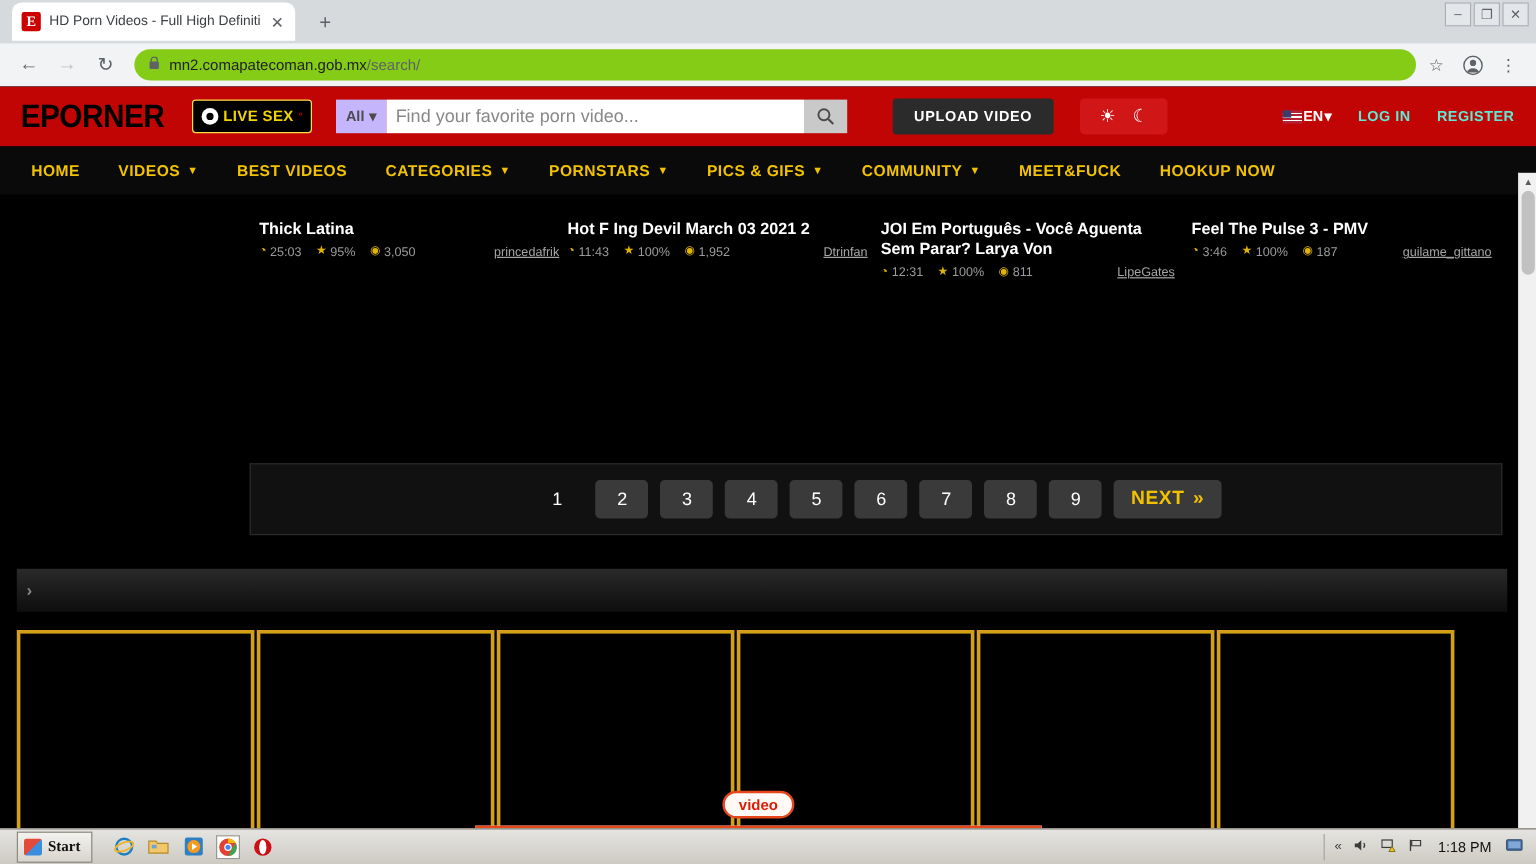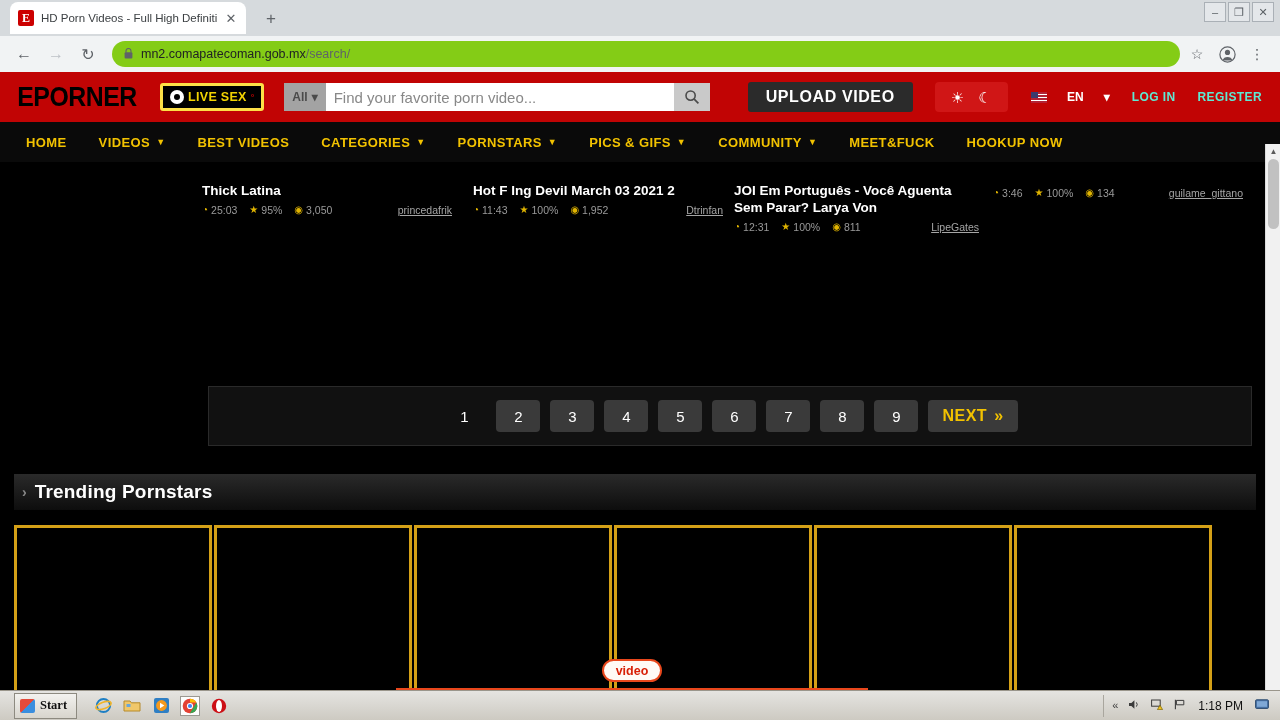--- a/index.html
+++ b/index.html
@@ -56,55 +56,55 @@
   .viewport { position:relative; height:618px; background:#000; overflow:hidden; }
 
   
   .site-header { height:50px; background:#c10404; display:flex; align-items:center; padding:0 12px; gap:0; }
   .logo {
     font-family:"Liberation Sans", sans-serif; font-weight:bold; font-size:27px;
     color:#000; letter-spacing:-0.5px; transform:scaleX(0.92);
     margin-right:18px; cursor:pointer;
   }
   .livesex {
-    background:#000; border:3px solid #fde047; border-radius:3px;
+    background:#000; border:1px solid #fde047; border-radius:3px;
     height:28px; display:flex; align-items:center; gap:4px; padding:0 7px; cursor:pointer;
   }
   .cam-dot { width:14px; height:14px; border-radius:50%; background:#fff;
              display:flex; align-items:center; justify-content:center; }
   .cam-dot i { width:6px; height:6px; border-radius:50%; background:#000; display:block; }
   .livesex-txt { color:#f2d302; font-weight:bold; font-size:12.5px; letter-spacing:0.3px; }
   .livesex-sup { color:#c10404; font-size:9px; font-weight:bold; vertical-align:top; }
 
   .searchwrap { display:flex; align-items:center; margin-left:20px; height:28px; }
   .allsel {
-    background:#a3a3a3; height:28px; display:flex; align-items:center; gap:4px;
+    background:#c4b5fd; height:28px; display:flex; align-items:center; gap:4px;
     padding:0 8px; font-size:12px; color:#4a4a4a; font-weight:bold; cursor:pointer;
   }
   .searchinput {
     width:348px; height:28px; border:0; background:#fff; padding:0 8px;
     font-size:15px; color:#555; font-family:"Liberation Sans", sans-serif;
   }
   .searchinput::placeholder { color:#888; }
   .searchbtn { width:36px; height:28px; background:#c9c9c9; display:flex;
                align-items:center; justify-content:center; cursor:pointer; }
 
   .uploadbtn {
     margin-left:38px; height:30px; background:#2b2b2b; border-radius:3px;
     display:flex; align-items:center; padding:0 18px; color:#fff;
-    font-weight:bold; font-size:16px; letter-spacing:0.6px; cursor:pointer;
+    font-weight:bold; font-size:12px; letter-spacing:0.6px; cursor:pointer;
   }
   .themetoggle {
     margin-left:22px; height:30px; background:#d01616; border-radius:4px;
     display:flex; align-items:center; gap:14px; padding:0 16px;
   }
   .themetoggle span { font-size:15px; color:#fff; cursor:pointer; line-height:1; }
 
   .hdr-right { margin-left:auto; display:flex; align-items:center; gap:22px; padding-right:6px; }
-  .lang { display:flex; align-items:center; gap:20px; cursor:pointer; }
+  .lang { display:flex; align-items:center; gap:1px; cursor:pointer; }
   .flag { width:16px; height:11px; background:
       linear-gradient(#b22234 0 18%, #fff 18% 27%, #b22234 27% 45%, #fff 45% 55%,
                       #b22234 55% 72%, #fff 72% 82%, #b22234 82% 100%);
       position:relative; }
   .flag::after { content:""; position:absolute; left:0; top:0; width:7px; height:6px; background:#3c3b6e; }
   .lang-txt { color:#fff; font-size:12px; font-weight:bold; }
   .hdr-link { color:#5eead4; font-size:12px; font-weight:bold; letter-spacing:0.4px; cursor:pointer; }
 
   
   .navbar { height:40px; background:#0a0a0a; display:flex; align-items:center; padding:0 10px; }
@@ -327,21 +327,21 @@
           </div>
           <div class="navitem">
             <span>MEET&amp;FUCK</span>
           </div>
           <div class="navitem">
             <span>HOOKUP NOW</span>
           </div>
         </div>
 
       <div class="videos" id="videos">
-          <div class="vcard" style="left: 202px; width: 250px;">
+          <div class="vcard" style="left: 216px; width: 250px;">
             <div class="vtitle">Thick Latina</div>
             <div class="vmeta">
               <span class="mitem">
                 <span class="ic">◔</span>
                 <span>25:03</span>
               </span>
               <span class="mitem">
                 <span class="ic">★</span>
                 <span>95%</span>
               </span>
@@ -382,32 +382,33 @@
                 <span>100%</span>
               </span>
               <span class="mitem">
                 <span class="ic">◉</span>
                 <span>811</span>
               </span>
               <span class="vuser" style="margin-left: auto;">LipeGates</span>
             </div>
           </div>
           <div class="vcard" style="left: 993px; width: 250px;">
+            <div class="vtitle">Feel The Pulse 3 - PMV</div>
             <div class="vmeta">
               <span class="mitem">
                 <span class="ic">◔</span>
                 <span>3:46</span>
               </span>
               <span class="mitem">
                 <span class="ic">★</span>
                 <span>100%</span>
               </span>
               <span class="mitem">
                 <span class="ic">◉</span>
-                <span>134</span>
+                <span>187</span>
               </span>
               <span class="vuser" style="margin-left: auto;">guilame_gittano</span>
             </div>
           </div>
         </div>
 
       <div class="pagerbox" id="pager">
           <div class="pg active">1</div>
           <div class="pg num">2</div>
           <div class="pg num">3</div>
@@ -418,21 +419,20 @@
           <div class="pg num">8</div>
           <div class="pg num">9</div>
           <div class="pg next">
             <span>NEXT</span>
             <span>»</span>
           </div>
         </div>
 
       <div class="sectionbar">
         <span class="sb-chev">›</span>
-        <span class="sb-title">Trending Pornstars</span>
       </div>
 
       <div class="stars-row" id="stars">
           <div class="starcard"></div>
           <div class="starcard"></div>
           <div class="starcard">
             <div class="starname"></div>
           </div>
           <div class="starcard">
             <div class="starname"></div>

